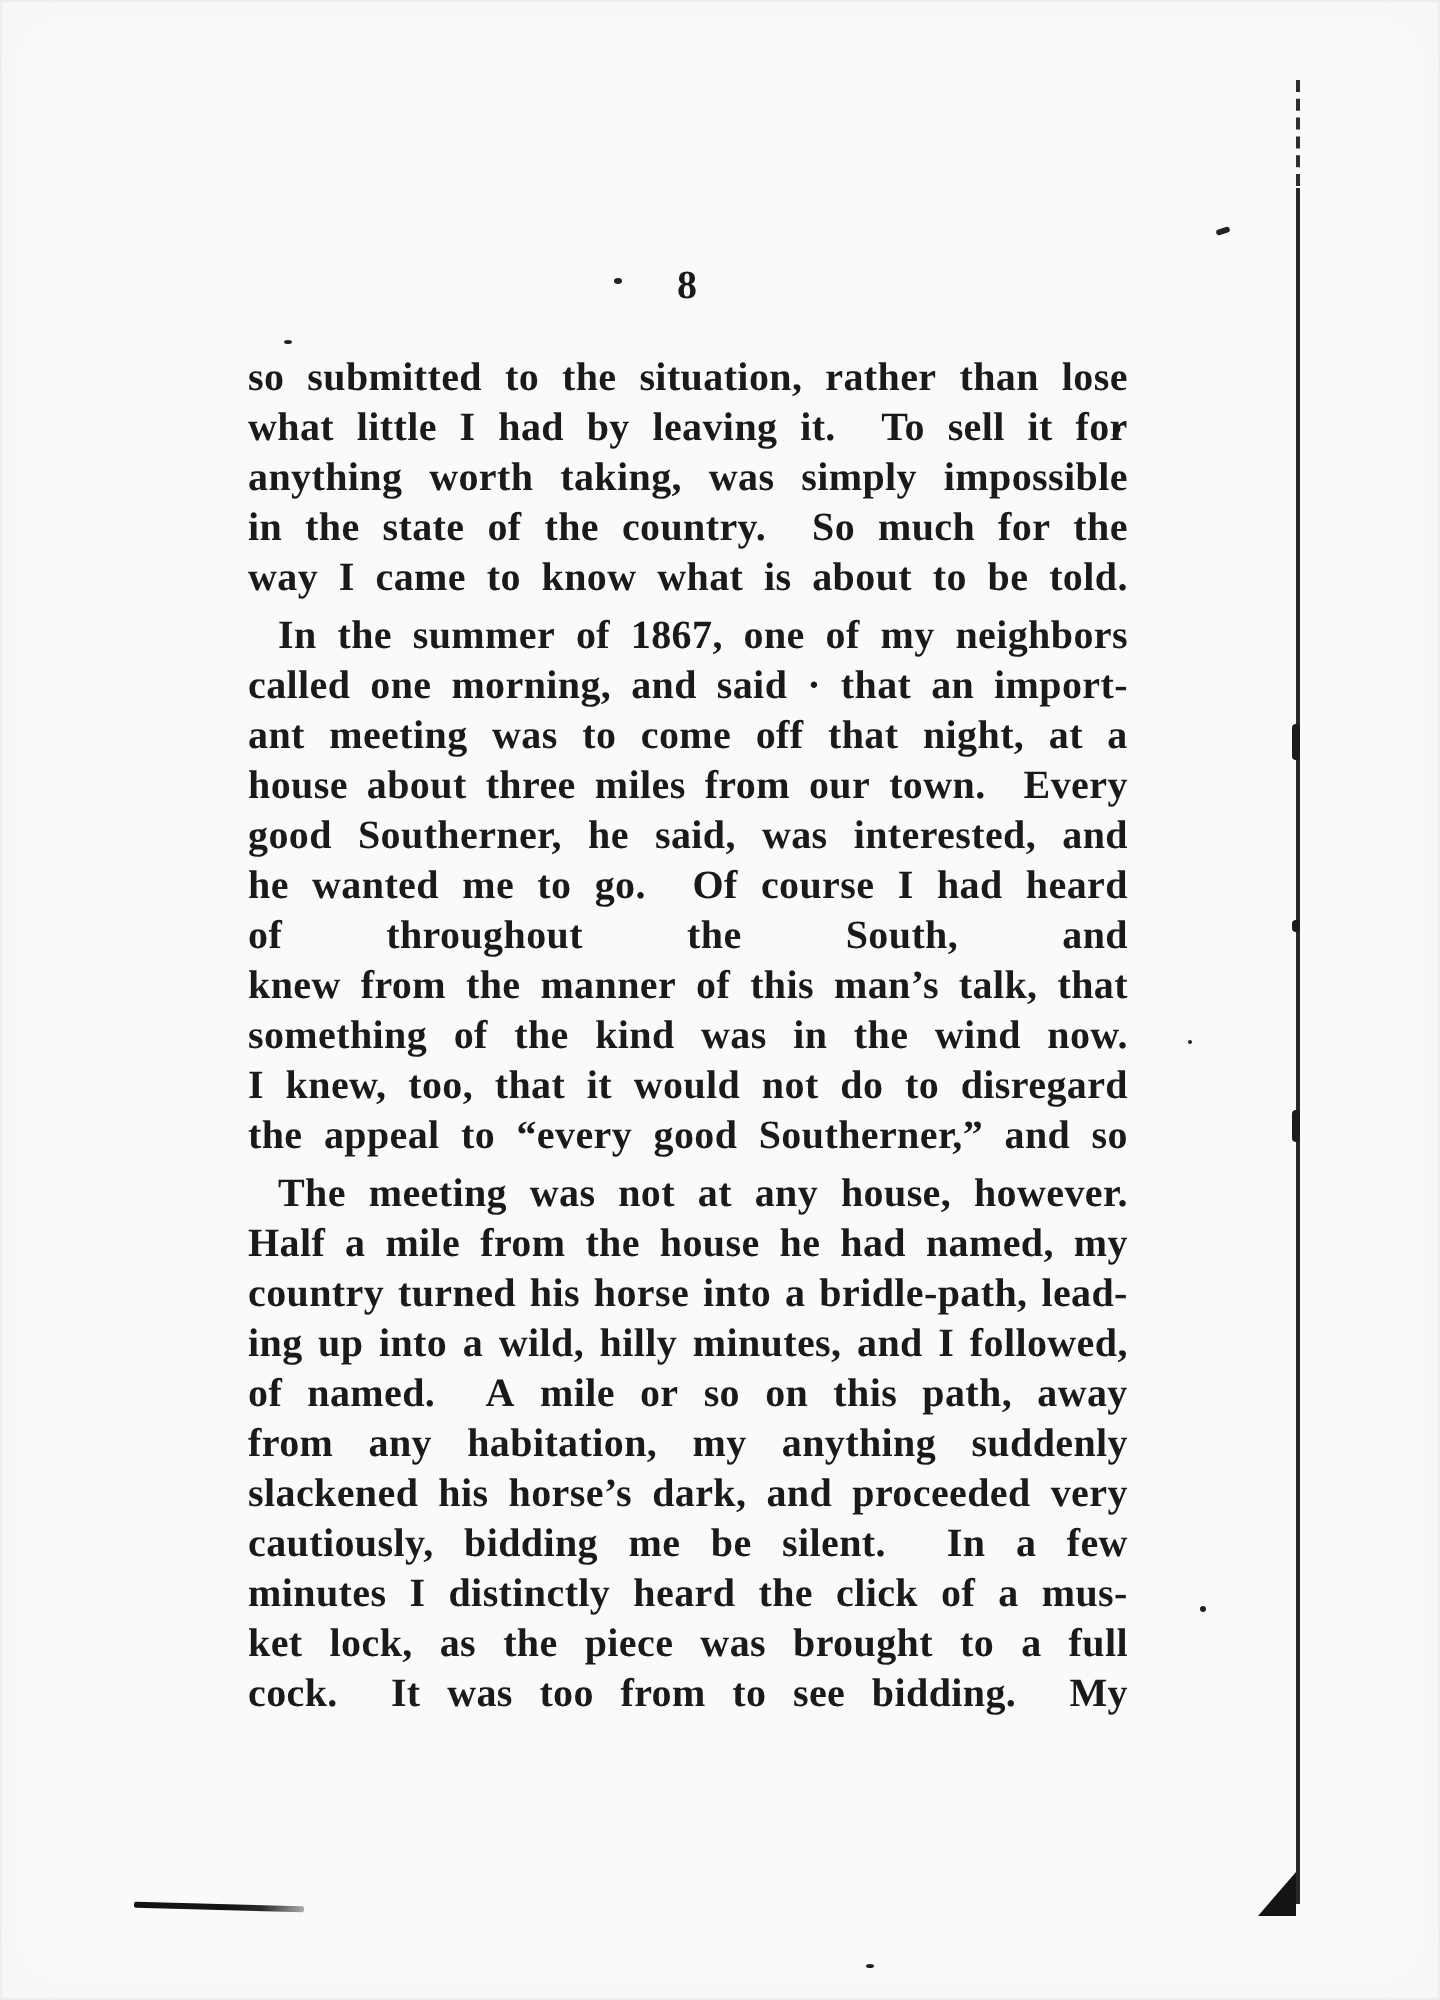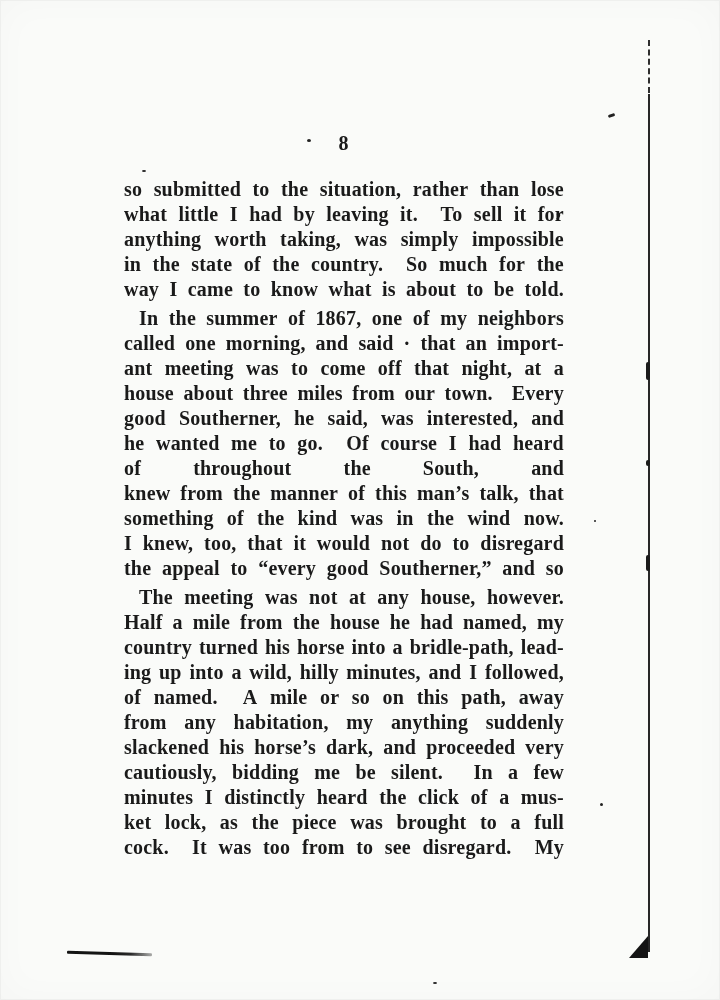--- a/index.html
+++ b/index.html
@@ -79,21 +79,21 @@
         <div class="line indent"><span>The</span><span>meeting</span><span>was</span><span>not</span><span>at</span><span>any</span><span>house,</span><span>however.</span></div>
         <div class="line"><span>Half</span><span>a</span><span>mile</span><span>from</span><span>the</span><span>house</span><span>he</span><span>had</span><span>named,</span><span>my</span></div>
         <div class="line"><span>country</span><span>turned</span><span>his</span><span>horse</span><span>into</span><span>a</span><span>bridle-path,</span><span>lead-</span></div>
         <div class="line"><span>ing</span><span>up</span><span>into</span><span>a</span><span>wild,</span><span>hilly</span><span>minutes,</span><span>and</span><span>I</span><span>followed,</span></div>
         <div class="line"><span>of</span><span>named.</span><span></span><span>A</span><span>mile</span><span>or</span><span>so</span><span>on</span><span>this</span><span>path,</span><span>away</span></div>
         <div class="line"><span>from</span><span>any</span><span>habitation,</span><span>my</span><span>anything</span><span>suddenly</span></div>
         <div class="line"><span>slackened</span><span>his</span><span>horse’s</span><span>dark,</span><span>and</span><span>proceeded</span><span>very</span></div>
         <div class="line"><span>cautiously,</span><span>bidding</span><span>me</span><span>be</span><span>silent.</span><span></span><span>In</span><span>a</span><span>few</span></div>
         <div class="line"><span>minutes</span><span>I</span><span>distinctly</span><span>heard</span><span>the</span><span>click</span><span>of</span><span>a</span><span>mus-</span></div>
         <div class="line"><span>ket</span><span>lock,</span><span>as</span><span>the</span><span>piece</span><span>was</span><span>brought</span><span>to</span><span>a</span><span>full</span></div>
-        <div class="line"><span>cock.</span><span></span><span>It</span><span>was</span><span>too</span><span>from</span><span>to</span><span>see</span><span>disregard.</span><span></span><span>My</span></div>
+        <div class="line"><span>cock.</span><span></span><span>It</span><span>was</span><span>too</span><span>from</span><span>to</span><span>see</span><span>bidding.</span><span></span><span>My</span></div>
       </div>
     </div>
 
   <span class="stray-comma">,</span>
   <div class="edge-line-dashed"></div>
   <div class="edge-line"></div>
   <div class="edge-blob b1"></div>
   <div class="edge-blob b2"></div>
   <div class="edge-blob b3"></div>
   <div class="corner-fold"></div>

